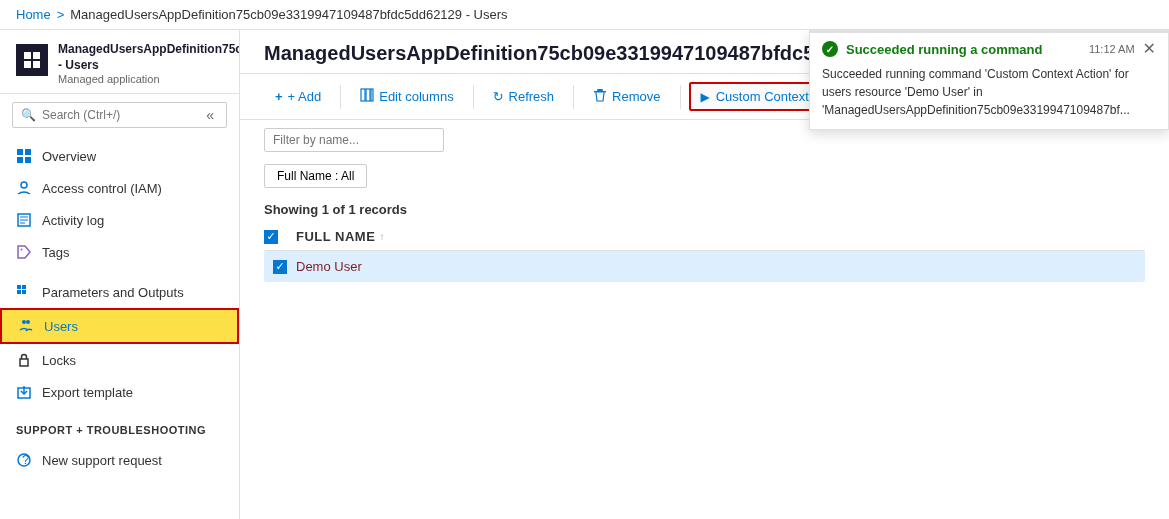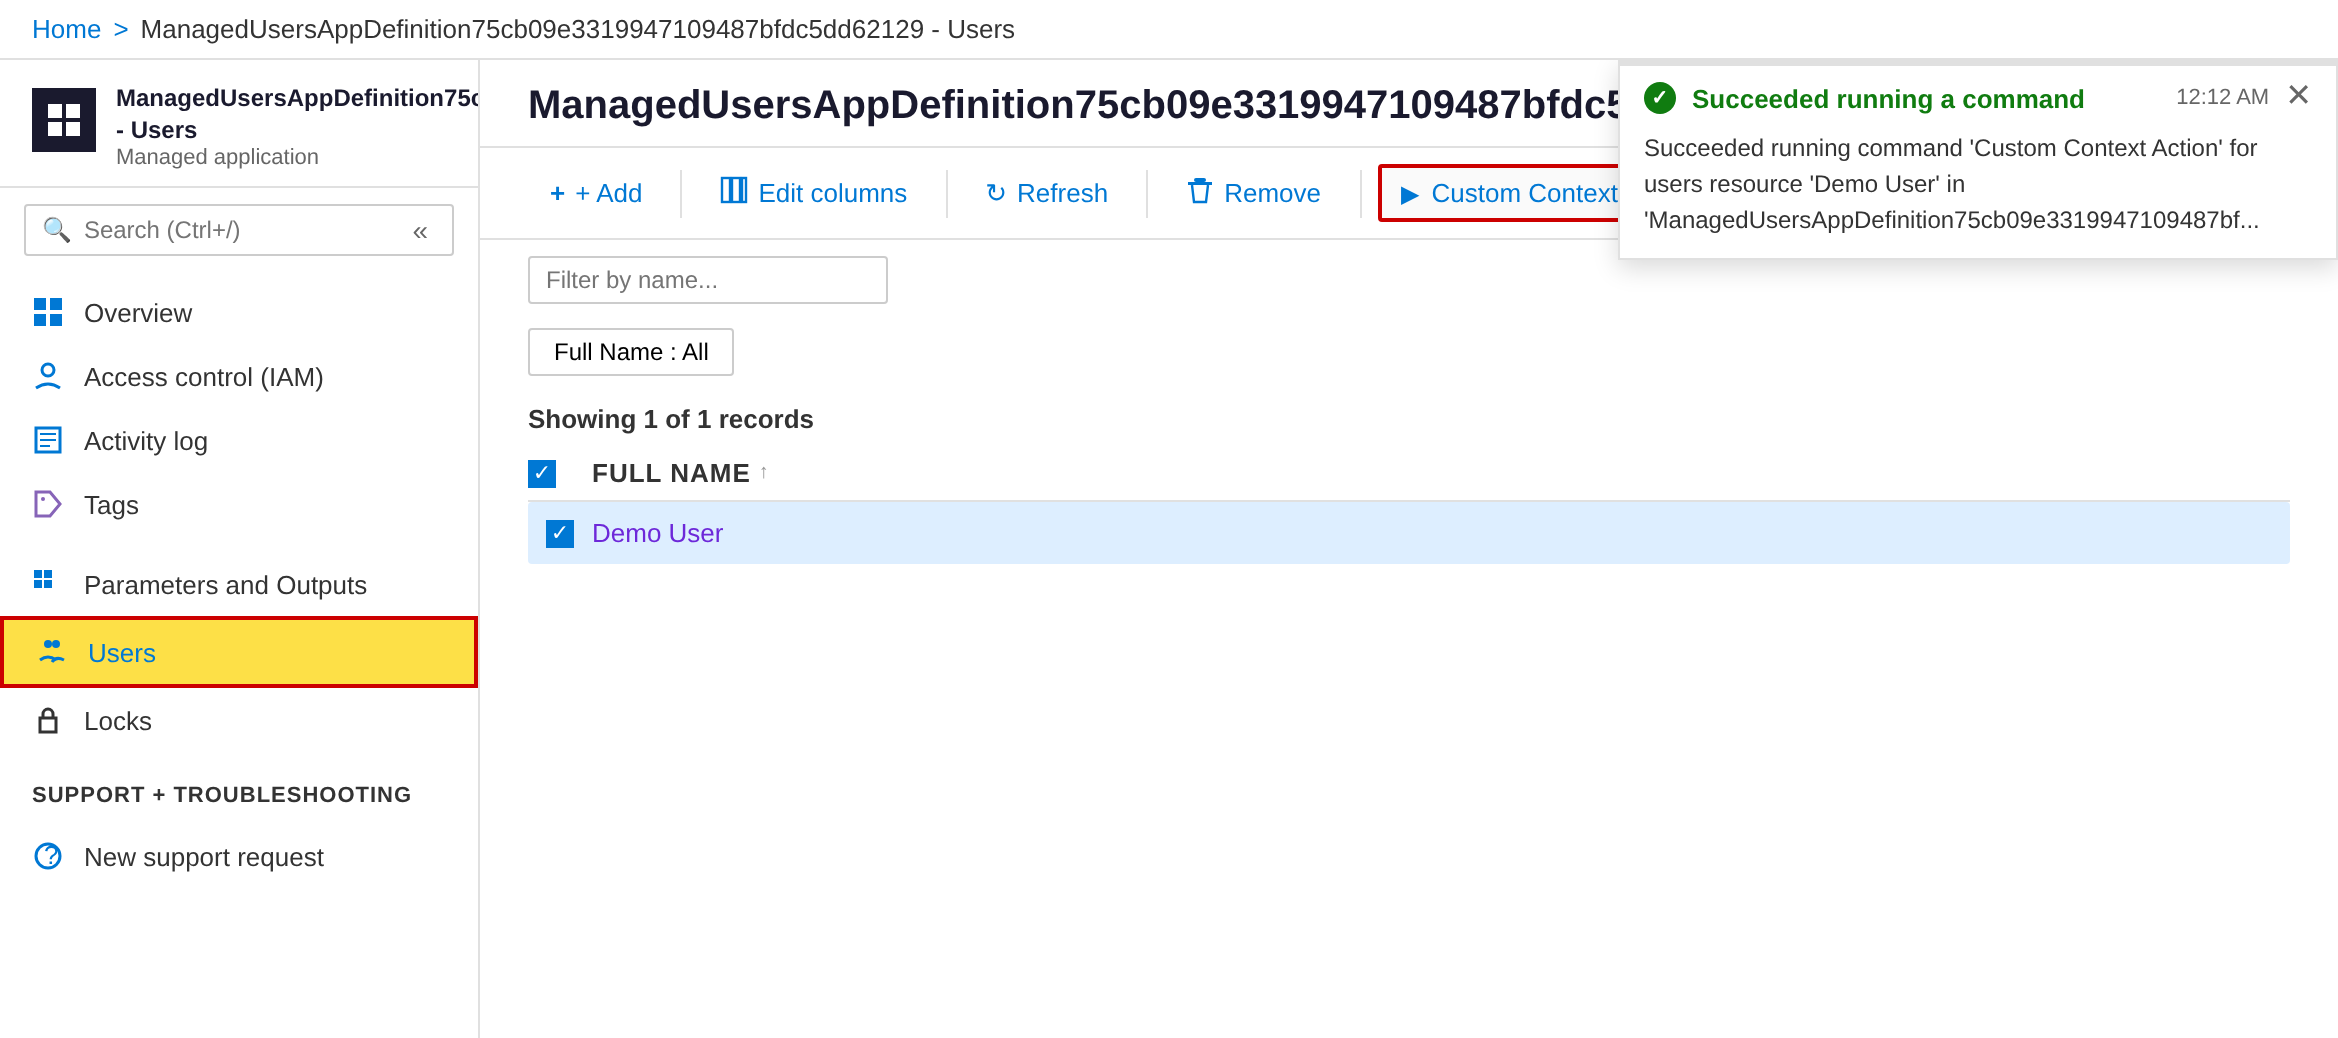--- a/index.html
+++ b/index.html
@@ -39,21 +39,21 @@
     .filter-input { border: 1px solid #ccc; border-radius: 2px; padding: 4px 8px; font-size: 12px; width: 180px; color: #999; }
     .filter-tag { border: 1px solid #ccc; border-radius: 2px; padding: 4px 12px; font-size: 12px; background: #fff; cursor: pointer; }
     .record-count { padding: 6px 24px; font-size: 13px; font-weight: 600; color: #333; }
     .table-area { padding: 0 24px; }
     .table-header { display: flex; align-items: center; padding: 6px 0; border-bottom: 1px solid #e0e0e0; }
     .table-check { width: 24px; margin-right: 8px; }
     .col-header { font-size: 12px; font-weight: 600; color: #333; text-transform: uppercase; letter-spacing: 0.5px; display: flex; align-items: center; gap: 4px; }
     .sort-icon { color: #999; font-size: 10px; }
     .table-row-item { display: flex; align-items: center; padding: 8px 0; background: #ddeeff; border-radius: 2px; }
     .table-row-item .check-cell { width: 32px; display: flex; align-items: center; justify-content: center; }
-    .table-row-item .name-cell { color: #6d28d9; cursor: pointer; font-size: 13px; }
+    .table-row-item .name-cell { color: #7f1d1d; cursor: pointer; font-size: 13px; }
     .checkbox { width: 14px; height: 14px; border: 1px solid #0078d4; background: #fff; display: flex; align-items: center; justify-content: center; font-size: 11px; color: #0078d4; }
     .checkbox.checked { background: #0078d4; color: #fff; border-color: #0078d4; }
 
     
     .toast { position: absolute; top: 0; right: 0; width: 360px; background: #fff; border: 1px solid #e0e0e0; border-top: 3px solid #e0e0e0; box-shadow: 0 4px 12px rgba(0,0,0,0.15); z-index: 100; }
     .toast-header { display: flex; align-items: center; justify-content: space-between; padding: 8px 12px 4px; }
     .toast-title { display: flex; align-items: center; gap: 8px; color: #107c10; font-size: 13px; font-weight: 600; }
     .toast-time { font-size: 11px; color: #666; }
     .toast-close { cursor: pointer; color: #666; font-size: 16px; line-height: 1; }
     .toast-body { padding: 4px 12px 10px; font-size: 12px; color: #333; line-height: 1.5; }
@@ -165,20 +165,30 @@
       </div>
       <div class="nav-item">
         <span class="nav-icon">
           <svg width="14" height="14" viewBox="0 0 14 14">
               <rect x="3" y="6" width="8" height="7" fill="none" stroke="#333" stroke-width="1.5"></rect>
               <path d="M4.5 6 V4 A2.5 2.5 0 0 1 9.5 4 V6" fill="none" stroke="#333" stroke-width="1.5"></path>
             </svg>
         </span>
         <span>Locks</span>
       </div>
+      <div class="nav-item">
+        <span class="nav-icon">
+          <svg width="14" height="14" viewBox="0 0 14 14">
+              <rect x="1" y="3" width="12" height="10" fill="none" stroke="#0078d4" stroke-width="1.5"></rect>
+              <line x1="7" y1="1" x2="7" y2="9" stroke="#0078d4" stroke-width="1.5"></line>
+              <polyline points="4,6 7,9 10,6" fill="none" stroke="#0078d4" stroke-width="1.5"></polyline>
+            </svg>
+        </span>
+        <span>Export template</span>
+      </div>
     </div>
 
     <div class="section-label">Support + troubleshooting</div>
     <div class="sidebar-nav">
       <div class="nav-item">
         <span class="nav-icon">
           <svg width="14" height="14" viewBox="0 0 14 14">
               <circle cx="7" cy="7" r="6" fill="none" stroke="#0078d4" stroke-width="1.5"></circle>
               <text x="5" y="11" font-size="9" fill="#0078d4">?</text>
             </svg>
@@ -257,21 +267,21 @@
       </div>
     </div>
 
     <div class="toast">
       <div class="toast-header">
         <div class="toast-title">
           <div class="success-circle">✓</div>
           <span>Succeeded running a command</span>
         </div>
         <div style="display:flex;align-items:center;gap:8px;">
-          <span class="toast-time">12:12 AM</span>
+          <span class="toast-time">11:12 AM</span>
           <span class="toast-close">✕</span>
         </div>
       </div>
       <div class="toast-body">Succeeded running command 'Custom Context Action' for users resource 'Demo User' in 'ManagedUsersAppDefinition75cb09e3319947109487bf...</div>
     </div>
 
   </div>
 </div>
 
 </body></html>

